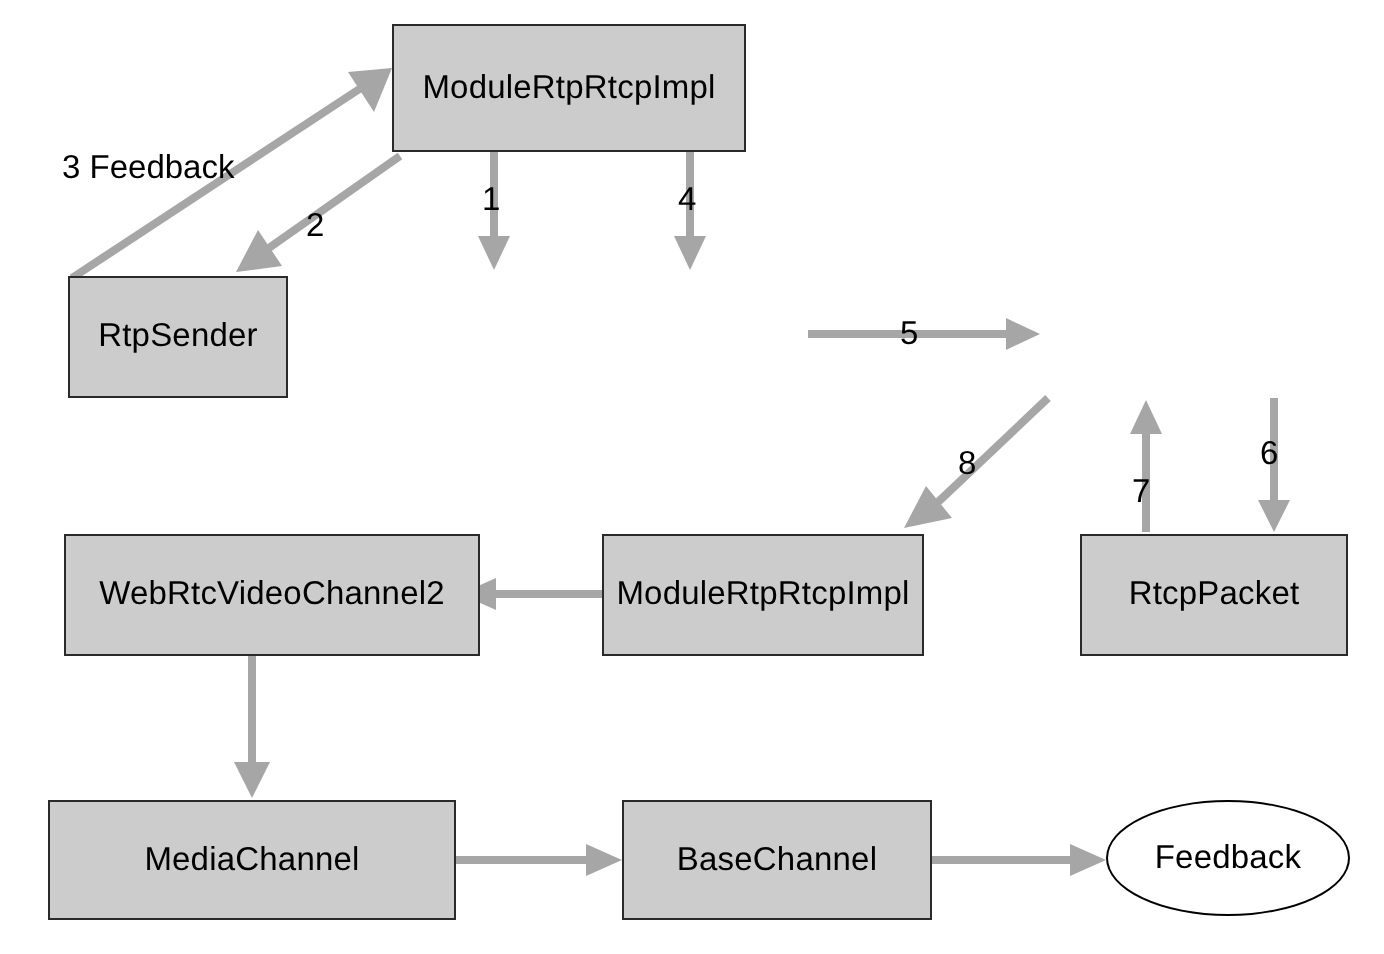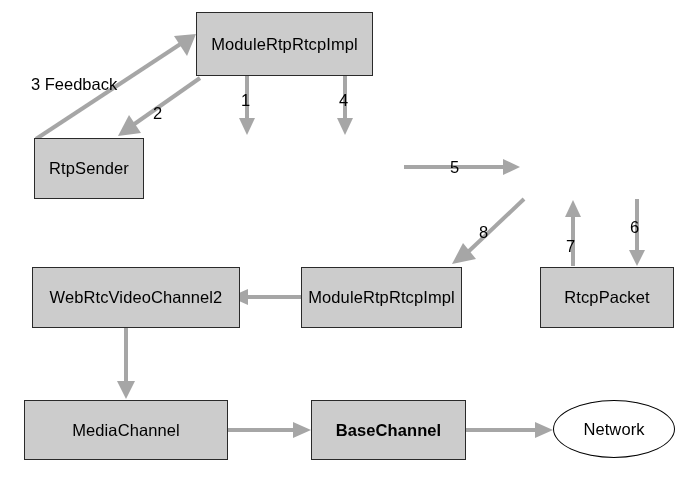--- a/index.html
+++ b/index.html
@@ -148,26 +148,26 @@
   </div>
 
   <div class="node" style="left:24px; top:400px; width:204px; height:60px;">
     <span>MediaChannel</span>
   </div>
 
   <div class="node" style="left:540px; top:267px; width:134px; height:61px;">
     <span>RtcpPacket</span>
   </div>
 
-  <div class="node" style="left:311px; top:400px; width:155px; height:60px;font-weight:bold;">
+  <div class="node" style="left:311px; top:400px; width:155px; height:60px;">
     <span>BaseChannel</span>
   </div>
 
   <div class="node ellipse" style="left:553px; top:400px; width:122px; height:58px;">
-    <span>Network</span>
+    <span>Feedback</span>
   </div>
 
   <div class="edge-label" style="left:241px; top:92px;">1</div>
 
   <div class="edge-label" style="left:153px; top:105px;">2</div>
 
   <div class="edge-label" style="left:31px; top:76px;">3 Feedback</div>
 
   <div class="edge-label" style="left:339px; top:92px;">4</div>
 

